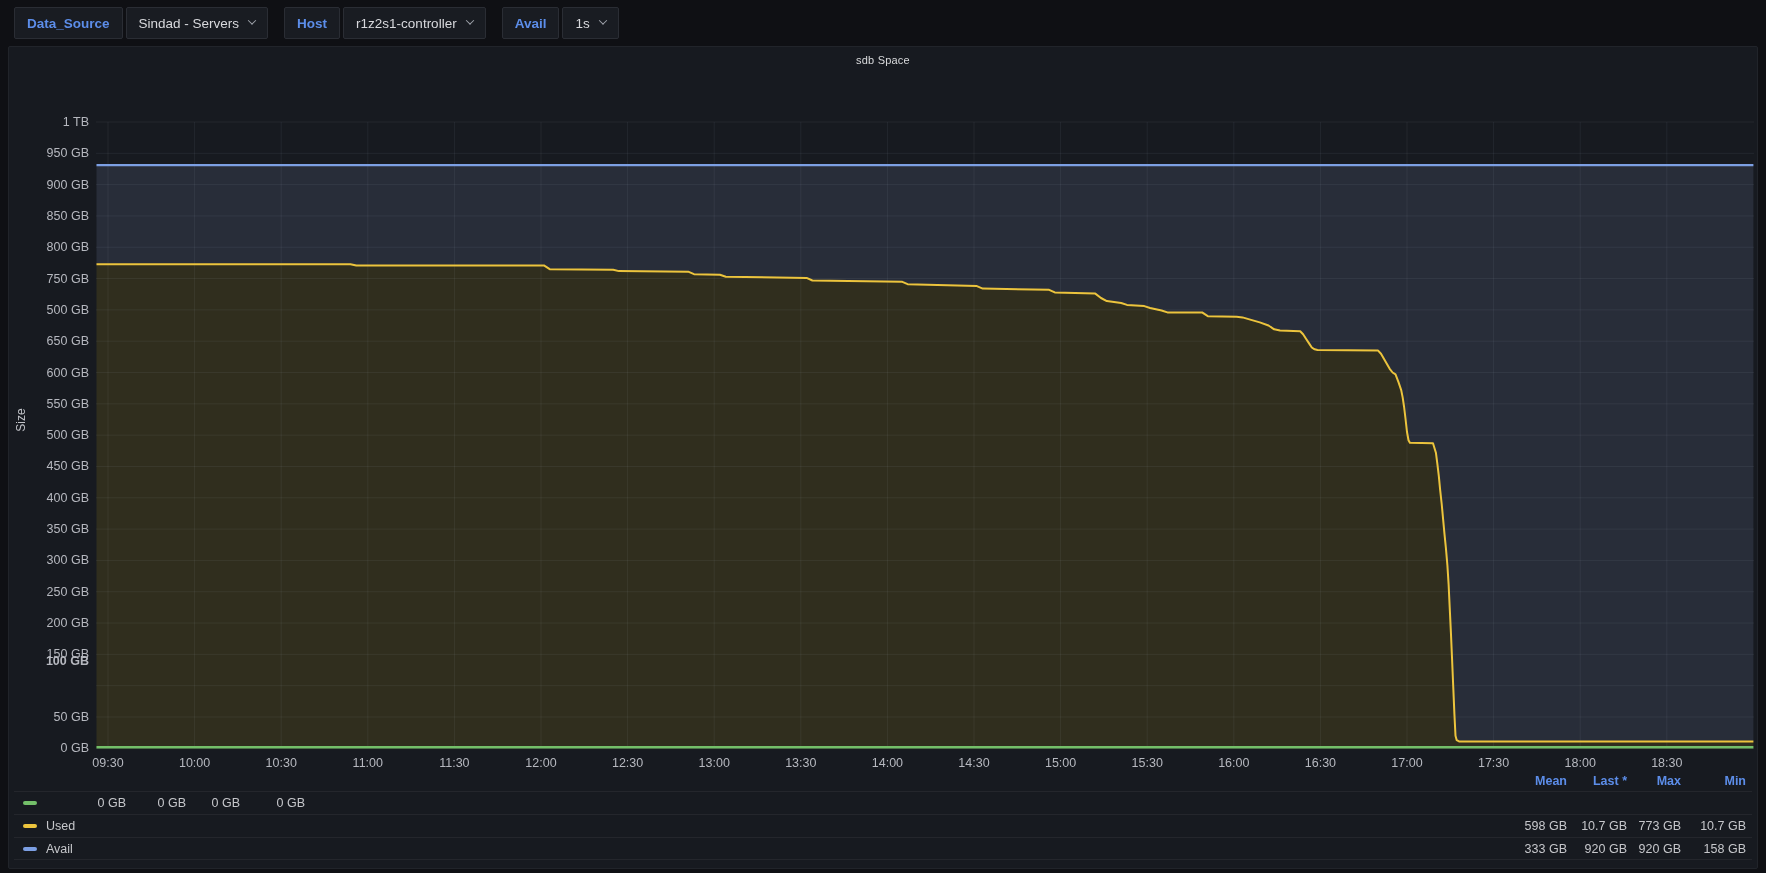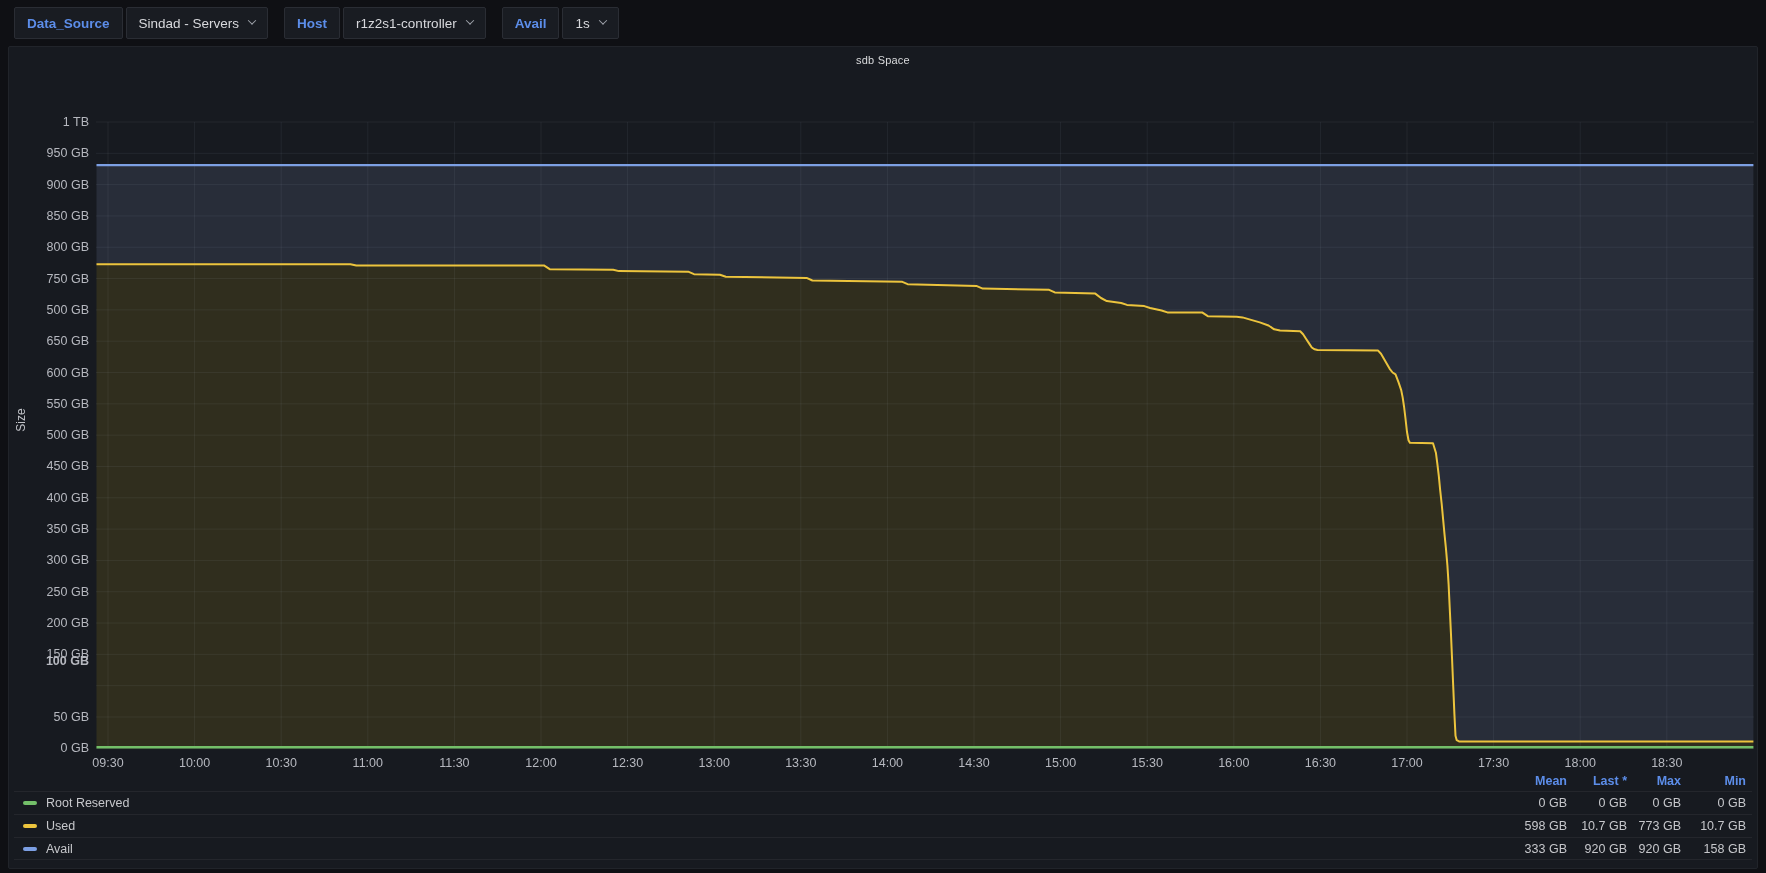--- a/index.html
+++ b/index.html
@@ -189,21 +189,20 @@
       <div class="legend-header">
         <span class="head-spacer"></span>
       <span class="head-cell c1">Mean</span>
           <span class="head-cell c2">Last *</span>
           <span class="head-cell c3">Max</span>
           <span class="head-cell c4">Min</span>
         </div>
       <div id="legend-rows">
           <div class="legend-row">
             <span class="swatch" style="background: rgb(115, 191, 105);"></span>
-            <span class="series-name">Root Reserved</span>
             <span class="stat-cell c1">0 GB</span>
             <span class="stat-cell c2">0 GB</span>
             <span class="stat-cell c3">0 GB</span>
             <span class="stat-cell c4">0 GB</span>
           </div>
           <div class="legend-row">
             <span class="swatch" style="background: rgb(236, 196, 61);"></span>
             <span class="series-name">Used</span>
             <span class="stat-cell c1">598 GB</span>
             <span class="stat-cell c2">10.7 GB</span>

